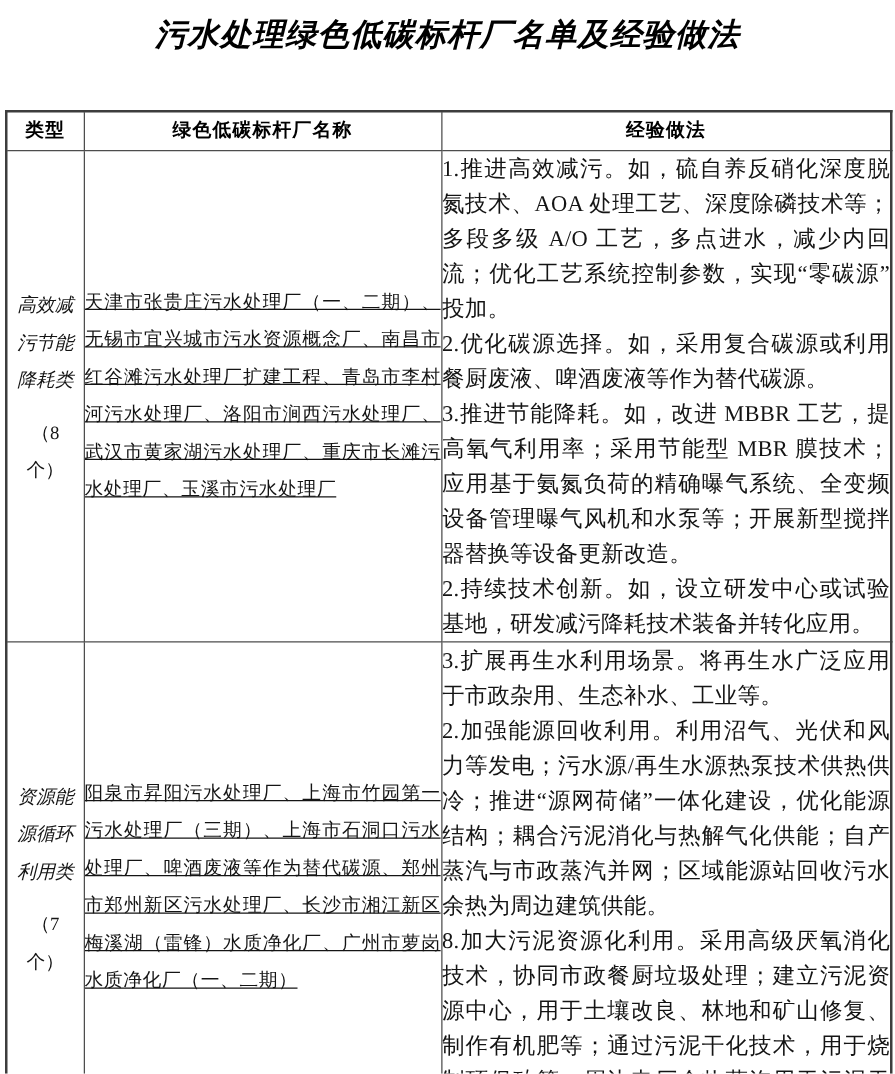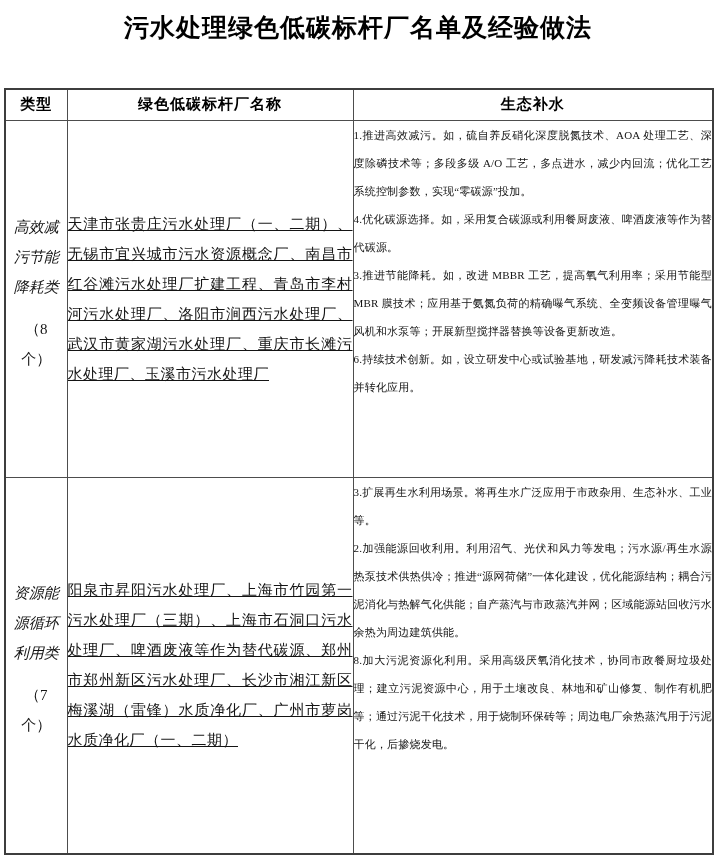--- a/index.html
+++ b/index.html
@@ -19,20 +19,21 @@
   }
   .doc-title {
     margin: 0;
     padding-top: 11px;
     text-align: center;
     font-family: "Liberation Serif", "DejaVu Serif", serif;
     font-size: 25px;
     font-weight: bold;
     letter-spacing: 1px;
     color: #000000;
+    font-style: italic;
   }
   table.tbl {
     position: absolute;
     left: 4px;
     top: 88px;
     width: 708px;
     table-layout: fixed;
     border-collapse: collapse;
     background: #ffffff;
     border: 2px solid #3d3d3d;
@@ -71,21 +72,21 @@
     font-size: 15px;
     line-height: 30px;
     text-align: justify;
     text-justify: inter-ideograph;
     letter-spacing: 0.5px;
     text-decoration: underline;
   }
   td.practices-cell {
     vertical-align: top;
     padding: 5px 7px 0 8px;
-    font-size: 11px;
+    font-size: 18px;
     line-height: 28px;
     text-align: justify;
     text-justify: inter-ideograph;
     letter-spacing: 0.2px;
   }
   td.practices-cell p { margin: 0; }
 </style>
 </head>
 <body>
 
@@ -96,35 +97,35 @@
   <table class="tbl">
     <colgroup>
       <col style="width:62px">
       <col style="width:286px">
       <col style="width:360px">
     </colgroup>
     <thead>
       <tr class="header-row">
         <th class="hdr">类型</th>
         <th class="hdr">绿色低碳标杆厂名称</th>
-        <th class="hdr">生态补水</th>
+        <th class="hdr">经验做法</th>
       </tr>
     </thead>
     <tbody>
       <tr class="body-row-0">
         <td class="type-cell">
           <div class="type-label">高效减污节能降耗类</div>
           <div class="type-count">（8个）</div>
         </td>
         <td class="plants-cell">天津市张贵庄污水处理厂（一、二期）、无锡市宜兴城市污水资源概念厂、南昌市红谷滩污水处理厂扩建工程、青岛市李村河污水处理厂、洛阳市涧西污水处理厂、武汉市黄家湖污水处理厂、重庆市长滩污水处理厂、玉溪市污水处理厂</td>
         <td class="practices-cell">
           <p>1.推进高效减污。如，硫自养反硝化深度脱氮技术、AOA 处理工艺、深度除磷技术等；多段多级 A/O 工艺，多点进水，减少内回流；优化工艺系统控制参数，实现“零碳源”投加。</p>
-          <p>4.优化碳源选择。如，采用复合碳源或利用餐厨废液、啤酒废液等作为替代碳源。</p>
+          <p>2.优化碳源选择。如，采用复合碳源或利用餐厨废液、啤酒废液等作为替代碳源。</p>
           <p>3.推进节能降耗。如，改进 MBBR 工艺，提高氧气利用率；采用节能型 MBR 膜技术；应用基于氨氮负荷的精确曝气系统、全变频设备管理曝气风机和水泵等；开展新型搅拌器替换等设备更新改造。</p>
-          <p>6.持续技术创新。如，设立研发中心或试验基地，研发减污降耗技术装备并转化应用。</p>
+          <p>2.持续技术创新。如，设立研发中心或试验基地，研发减污降耗技术装备并转化应用。</p>
         </td>
       </tr>
       <tr class="body-row-1">
         <td class="type-cell">
           <div class="type-label">资源能源循环利用类</div>
           <div class="type-count">（7个）</div>
         </td>
         <td class="plants-cell">阳泉市昇阳污水处理厂、上海市竹园第一污水处理厂（三期）、上海市石洞口污水处理厂、啤酒废液等作为替代碳源、郑州市郑州新区污水处理厂、长沙市湘江新区梅溪湖（雷锋）水质净化厂、广州市萝岗水质净化厂（一、二期）</td>
         <td class="practices-cell">
           <p>3.扩展再生水利用场景。将再生水广泛应用于市政杂用、生态补水、工业等。</p>

